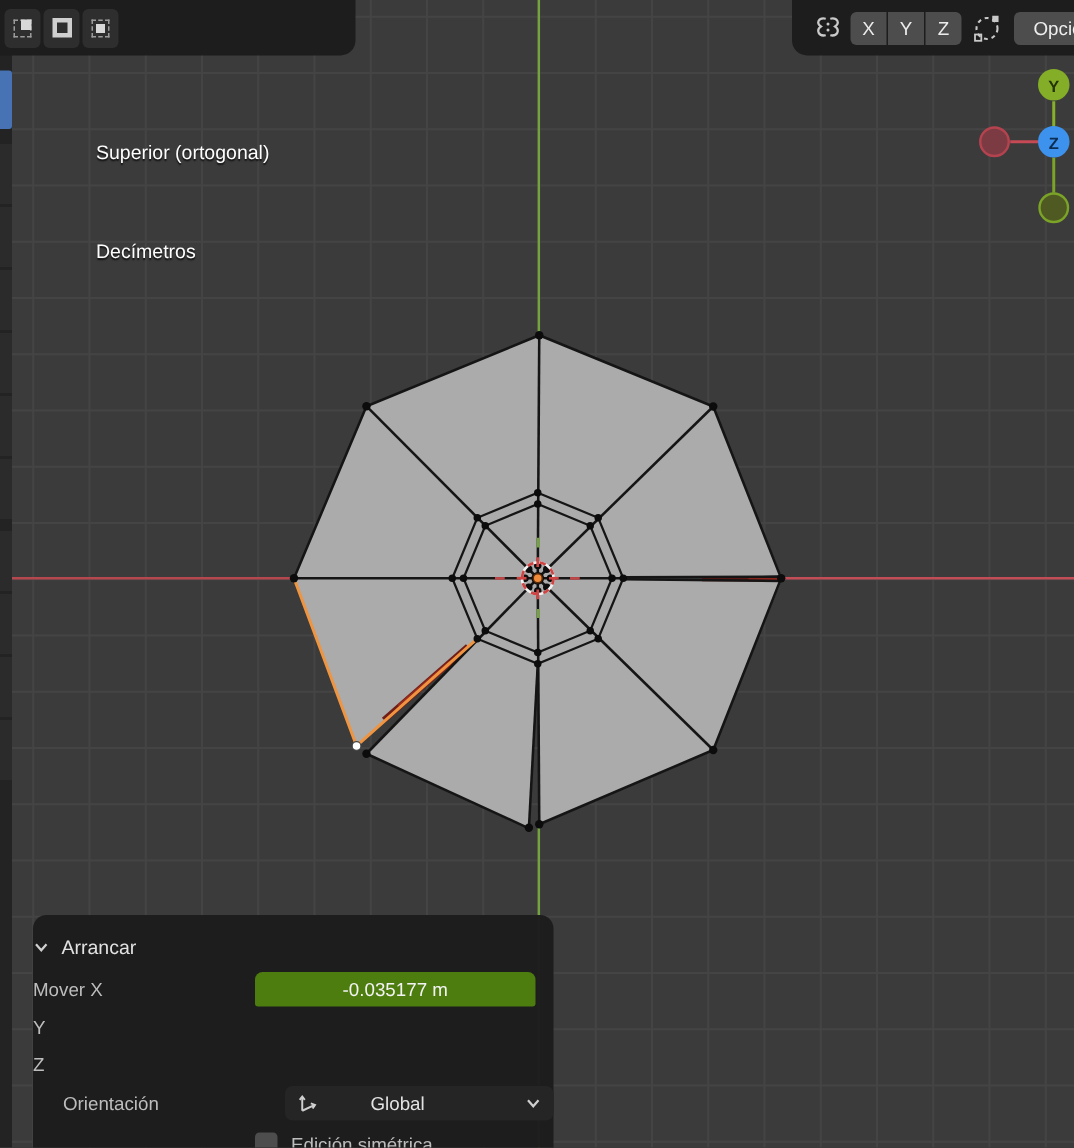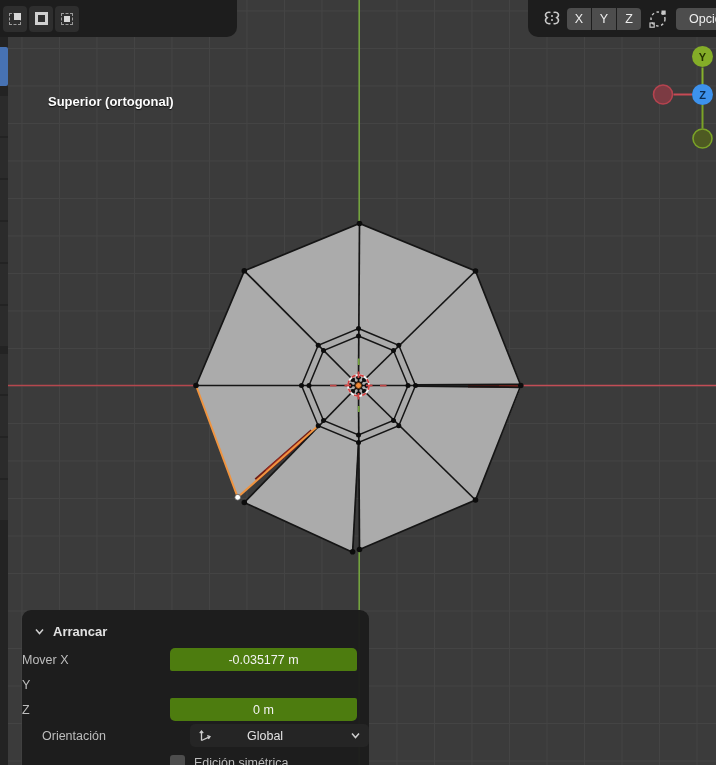--- a/index.html
+++ b/index.html
@@ -38,27 +38,27 @@
   .axisgrp{display:flex;margin-left:4px;}
   .axisbtn{width:24px;height:22px;background:#4d4d4d;color:#ececec;font-size:12.5px;
            display:flex;align-items:center;justify-content:center;margin-right:1px;}
   .axisbtn.first{border-radius:4px 0 0 4px;}
   .axisbtn.last{border-radius:0 4px 4px 0;margin-right:0;}
   .opcbtn{height:22px;background:#4d4d4d;color:#efefef;font-size:12.5px;border-radius:4px;
           margin-left:7px;display:flex;align-items:center;padding:0 14px 0 13px;min-width:48px;}
   .hicon{margin-left:6px;flex:none;}
 
   
-  .vpinfo{position:absolute;left:48px;top:47px;z-index:4;color:#fdfdfd;font-size:13px;
-          font-weight:700;text-shadow:0 1px 1px rgba(0,0,0,.75);line-height:22px;white-space:pre;}
+  .vpinfo{position:absolute;left:64px;top:47px;z-index:4;color:#fdfdfd;font-size:13px;
+          font-weight:400;text-shadow:0 1px 1px rgba(0,0,0,.75);line-height:22px;white-space:pre;}
 
   
   .panel{position:absolute;left:22px;top:610px;width:347px;height:170px;z-index:5;
          background:rgba(28,28,28,.97);border-radius:9px 9px 0 0;box-sizing:border-box;padding-top:9px;}
-  .ptitle{display:flex;align-items:center;padding-left:12px;height:24px;color:#e2e2e2;font-size:13px;font-weight:bold;}
+  .ptitle{display:flex;align-items:center;height:24px;color:#e2e2e2;font-size:13px;}
   .ptitle .txt{margin-left:8px;}
   .prow{display:flex;align-items:center;height:23px;margin-bottom:2px;}
   .plabel{width:136px;padding-right:12px;text-align:left;font-size:12.5px;color:#bdbdbd;flex:none;}
   .pfield{width:187px;height:23px;background:#4d7c0f;color:#f3f3f3;font-size:12.5px;
           display:flex;align-items:center;justify-content:center;}
   .pfield.f1{border-radius:5px 5px 2px 2px;}
   .pfield.f2{border-radius:2px;}
   .pfield.f3{border-radius:2px 2px 5px 5px;}
   .rows{margin-top:5px;}
   .orow{margin-top:3px;padding-left:20px;}
@@ -241,40 +241,40 @@
   <svg class="hicon" width="22" height="22" viewBox="0 0 22 22">
     <circle cx="11" cy="11" r="7" fill="none" stroke="#c9c9c9" stroke-width="1.4" stroke-dasharray="2.6 2.6"></circle>
     <rect x="14.5" y="2.5" width="4.2" height="4.2" fill="#c9c9c9"></rect>
     <rect x="3" y="15" width="4.2" height="4.2" fill="none" stroke="#c9c9c9" stroke-width="1.2"></rect>
   </svg>
   <div class="opcbtn">Opcion</div>
 </div>
 
 <div class="vpinfo">
   <div>Superior (ortogonal)</div>
+  <div>Decímetros</div>
 </div>
 
 <div class="panel">
   <div class="ptitle">
     <svg width="11" height="11" viewBox="0 0 11 11">
       <polyline points="2,3.5 5.5,7.5 9,3.5" fill="none" stroke="#cfcfcf" stroke-width="1.5"></polyline>
     </svg>
     <span class="txt">Arrancar</span>
   </div>
   <div class="rows">
     <div class="prow">
       <div class="plabel">Mover X</div>
       <div class="pfield f1">-0.035177 m</div>
     </div>
     <div class="prow">
       <div class="plabel">Y</div>
     </div>
     <div class="prow">
       <div class="plabel">Z</div>
-      <div class="pfield f3">0 m</div>
     </div>
     <div class="prow orow">
       <div class="plabel">Orientación</div>
       <div class="dropdown">
         <svg width="15" height="15" viewBox="0 0 15 15">
           <g fill="none" stroke="#cfcfcf" stroke-width="1.3">
             <line x1="3.5" y1="12.5" x2="3.5" y2="3.5"></line>
             <polyline points="1.8,5.2 3.5,3 5.2,5.2"></polyline>
             <line x1="3.5" y1="12.5" x2="11.5" y2="8.8"></line>
             <polyline points="9.2,7.6 12,8.6 10.4,11"></polyline>

